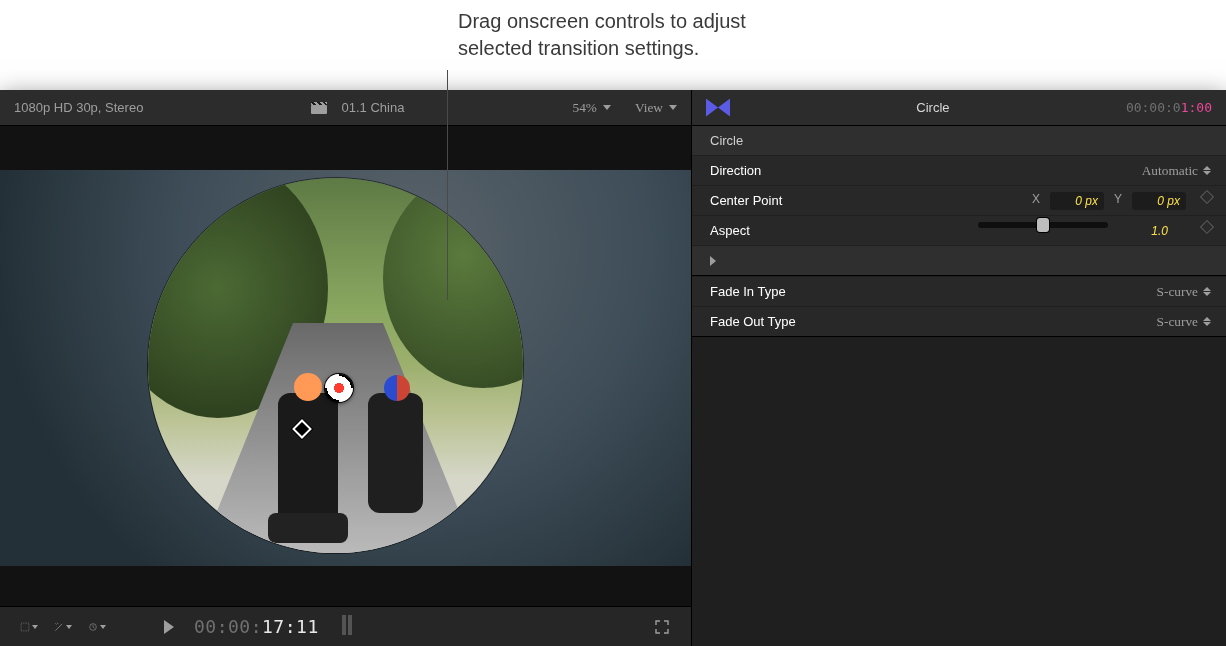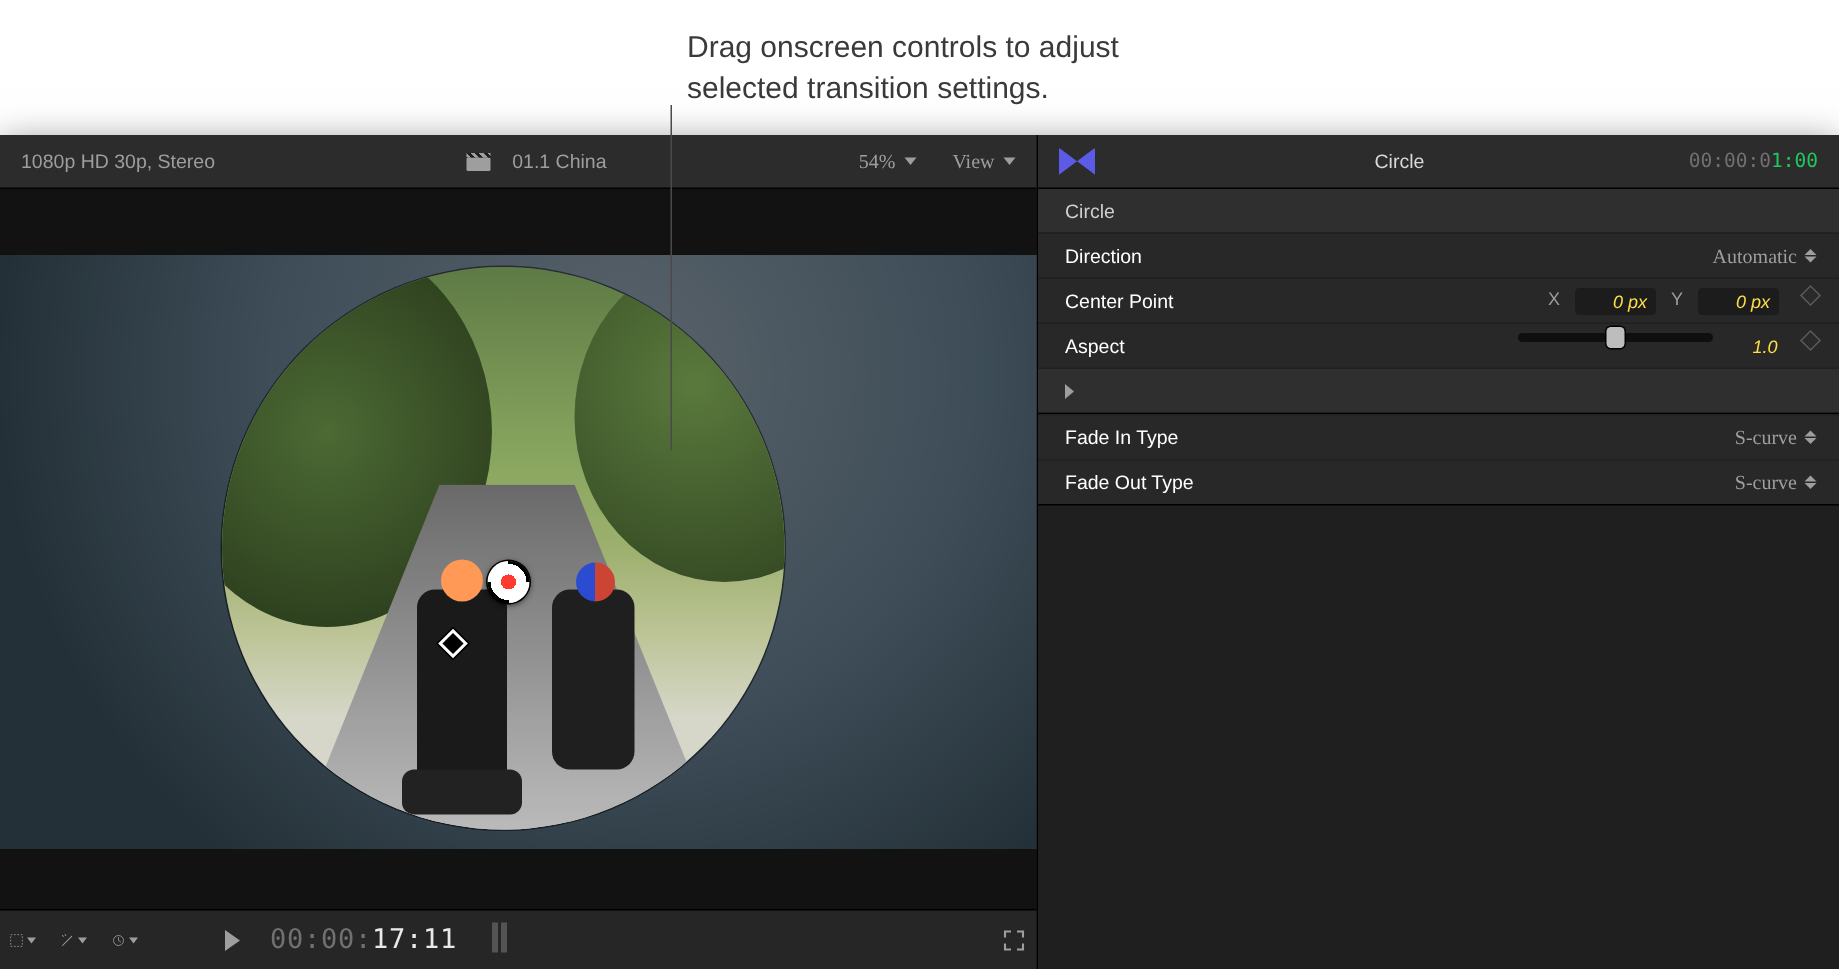--- a/index.html
+++ b/index.html
@@ -12,21 +12,21 @@
     height: 646px;
     overflow: hidden;
   }
   .annotation-area {
     height: 90px;
     position: relative;
   }
   .annotation-text {
     position: absolute;
     left: 458px;
-    top: 19px;
+    top: 8px;
     color: #3a3a3a;
     font-size: 20px;
     line-height: 1.35;
     white-space: pre-line;
   }
   .annotation-line {
     position: absolute;
     left: 447px;
     top: 70px;
     width: 1px;
@@ -125,21 +125,21 @@
     background:#000;cursor:grab;
     box-shadow:0 0 0 1px #000;
   }
 
   .viewer-toolbar{
     height:40px;
     background:#262626;
     border-top:1px solid #000;
     display:flex;
     align-items:center;
-    padding:0 6px;
+    padding:0 20px;
     gap:16px;
     color:#9e9e9f;
   }
   .tc{
     font-family:ui-monospace,Menlo,monospace;
     font-size:18px;
     letter-spacing:.5px;
     color:#707071;
   }
   .tc .hl{color:#e9e9ea;}
@@ -162,21 +162,21 @@
     display:flex;align-items:center;padding:0 14px;color:#c9c9ca;
   }
   .trans-icon{
     width:24px;height:18px;position:relative;
     background:#5b5be6;
     clip-path:polygon(0 0,100% 100%,100% 0,0 100%);
     margin-right:10px;
   }
   .insp-header .title{flex:1;text-align:center;color:#d8d8d9;}
   .tc-small{font-family:ui-monospace,Menlo,monospace;font-size:13px;color:#707071;}
-  .tc-small .hl{color:#22c55e;}
+  .tc-small .hl{color:#ec4899;}
 
   .insp-body{flex:1;overflow:auto;}
   .section{border-bottom:1px solid #000;}
   .section-title{
     background:#2f2f30;padding:7px 18px;color:#d0d0d1;font-size:13px;
   }
   .row{
     display:flex;align-items:center;
     padding:5px 14px 5px 18px;
     background:#282829;
@@ -311,21 +311,21 @@
             <span class="field-label">X</span>
             <span class="val-box">0 px</span>
             <span class="field-label">Y</span>
             <span class="val-box">0 px</span>
             <span class="kf-diamond"></span>
           </div>
         </div>
 
         <div class="row">
           <span class="label">Aspect</span>
-          <div class="value" style="gap:5px">
+          <div class="value" style="gap:22px">
             <div class="slider-track">
               <div class="slider-thumb"></div>
             </div>
             <span class="val-box" style="min-width:44px;text-align:right;background:transparent">1.0</span>
             <span class="kf-diamond"></span>
           </div>
         </div>
 
         <div class="row disclosure-row">
           <span class="disclosure"></span>

